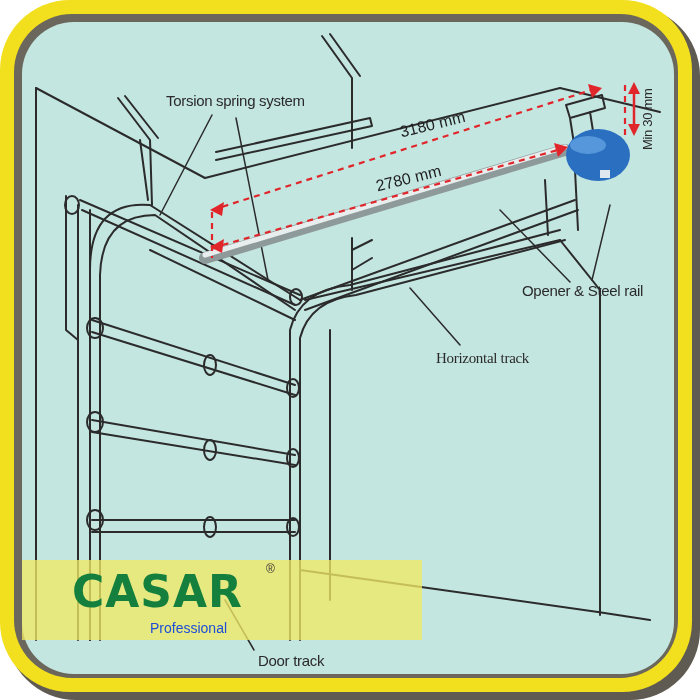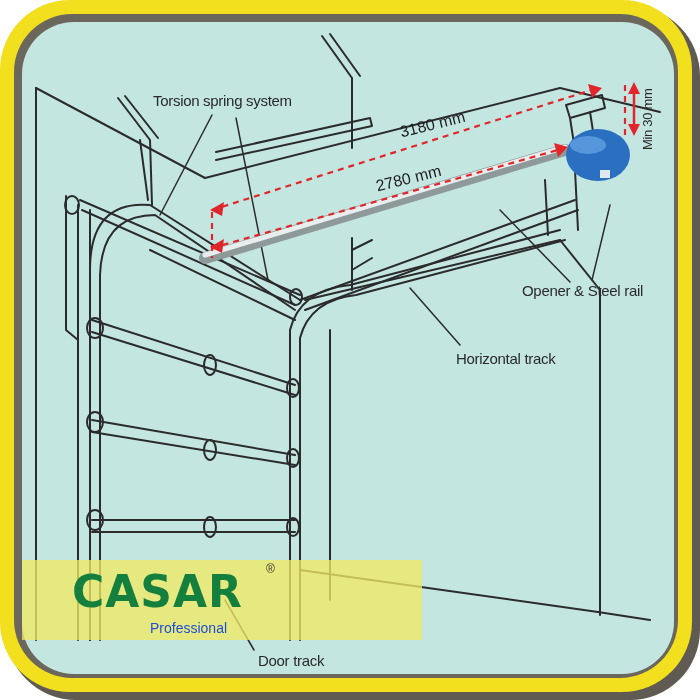--- a/index.html
+++ b/index.html
@@ -104,24 +104,24 @@
     <polygon points="210,210 224,202 222,216"></polygon>
     <polygon points="602,88 588,84 592,98"></polygon>
     <polygon points="210,247 224,239 222,253"></polygon>
     <polygon points="568,147 554,143 558,157"></polygon>
     <path d="M634 88 L634 130" stroke="#e0262a" stroke-width="2.5"></path>
     <polygon points="634,82 628,94 640,94"></polygon>
     <polygon points="634,136 628,124 640,124"></polygon>
   </g>
 </svg>
 
-<span class="label" style="left:153px; top:92px;">Torsion spring system</span>
+<span class="label" style="left:166px; top:92px;">Torsion spring system</span>
 <span class="dim" style="left:398px; top:124px; transform:rotate(-14deg); transform-origin:left top;">3180 mm</span>
 <span class="dim" style="left:374px; top:178px; transform:rotate(-14deg); transform-origin:left top;">2780 mm</span>
 <span class="label" style="left:640px; top:150px; font-size:13px; transform:rotate(-90deg); transform-origin:left top;">Min 30 mm</span>
 <span class="label" style="left:522px; top:282px;">Opener &amp; Steel rail</span>
-<span class="label" style="left:456px; top:350px;">Horizontal track</span>
+<span class="label" style="left:436px; top:350px;font-family:Liberation Serif, serif;">Horizontal track</span>
 <span class="label" style="left:258px; top:652px;">Door track</span>
 
 <div class="band"></div>
 <div class="logo">CASAR</div>
 <span class="reg">®</span>
 <span class="logo-sub">Professional</span>
 
 </body></html>

